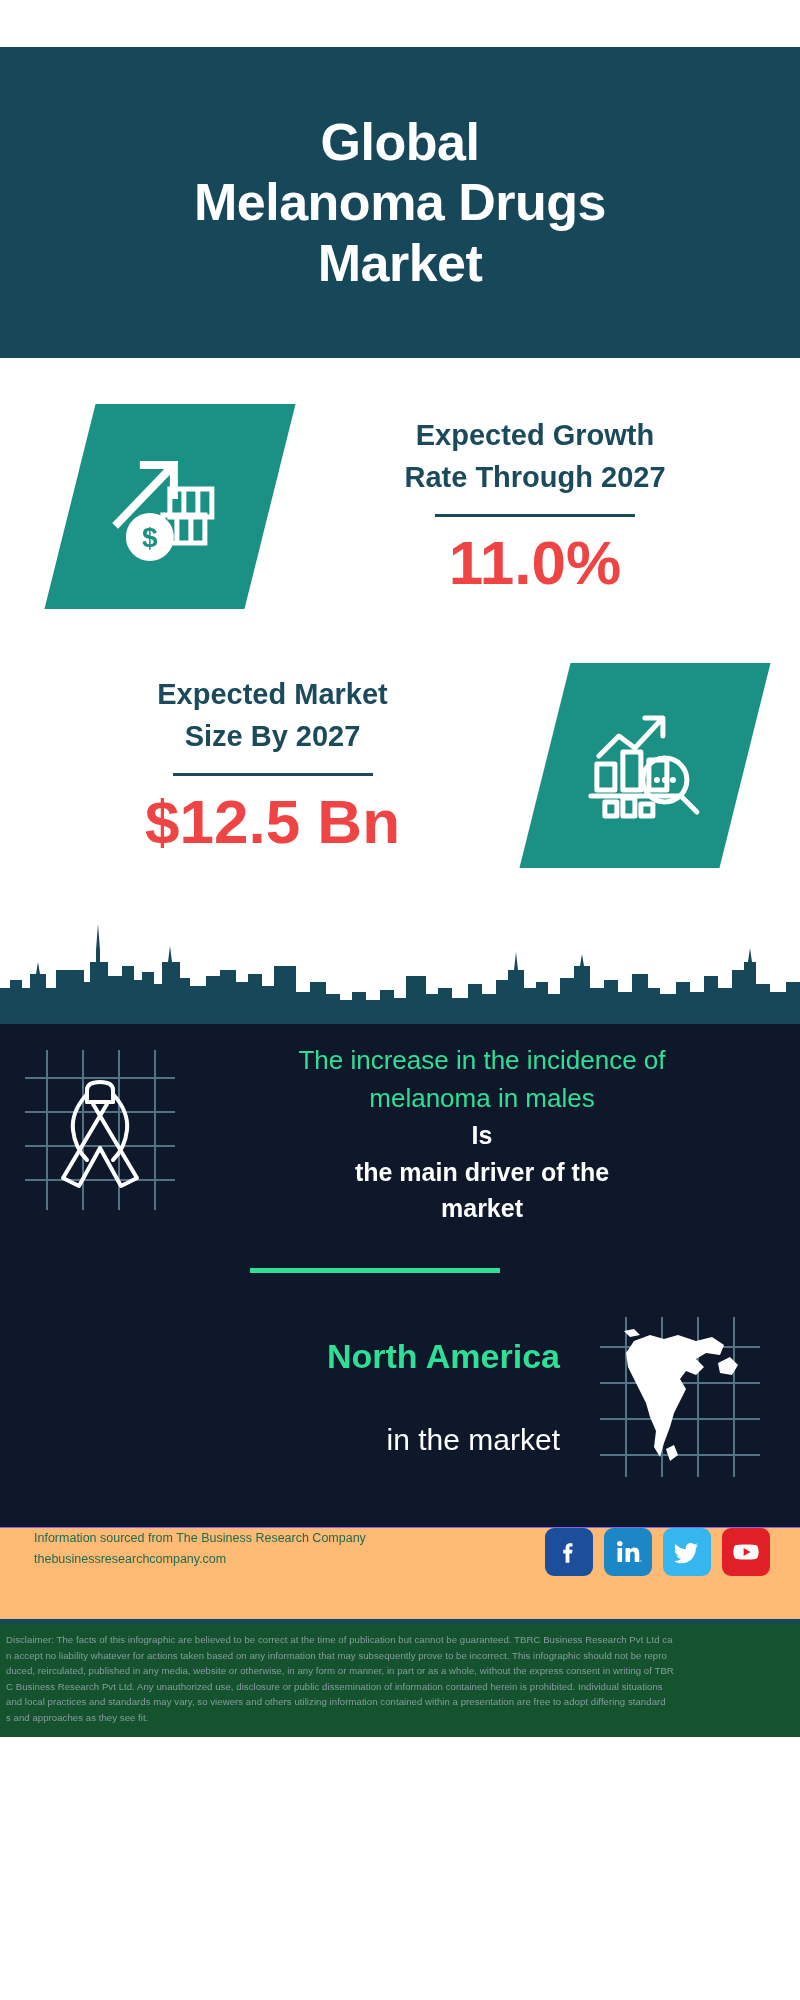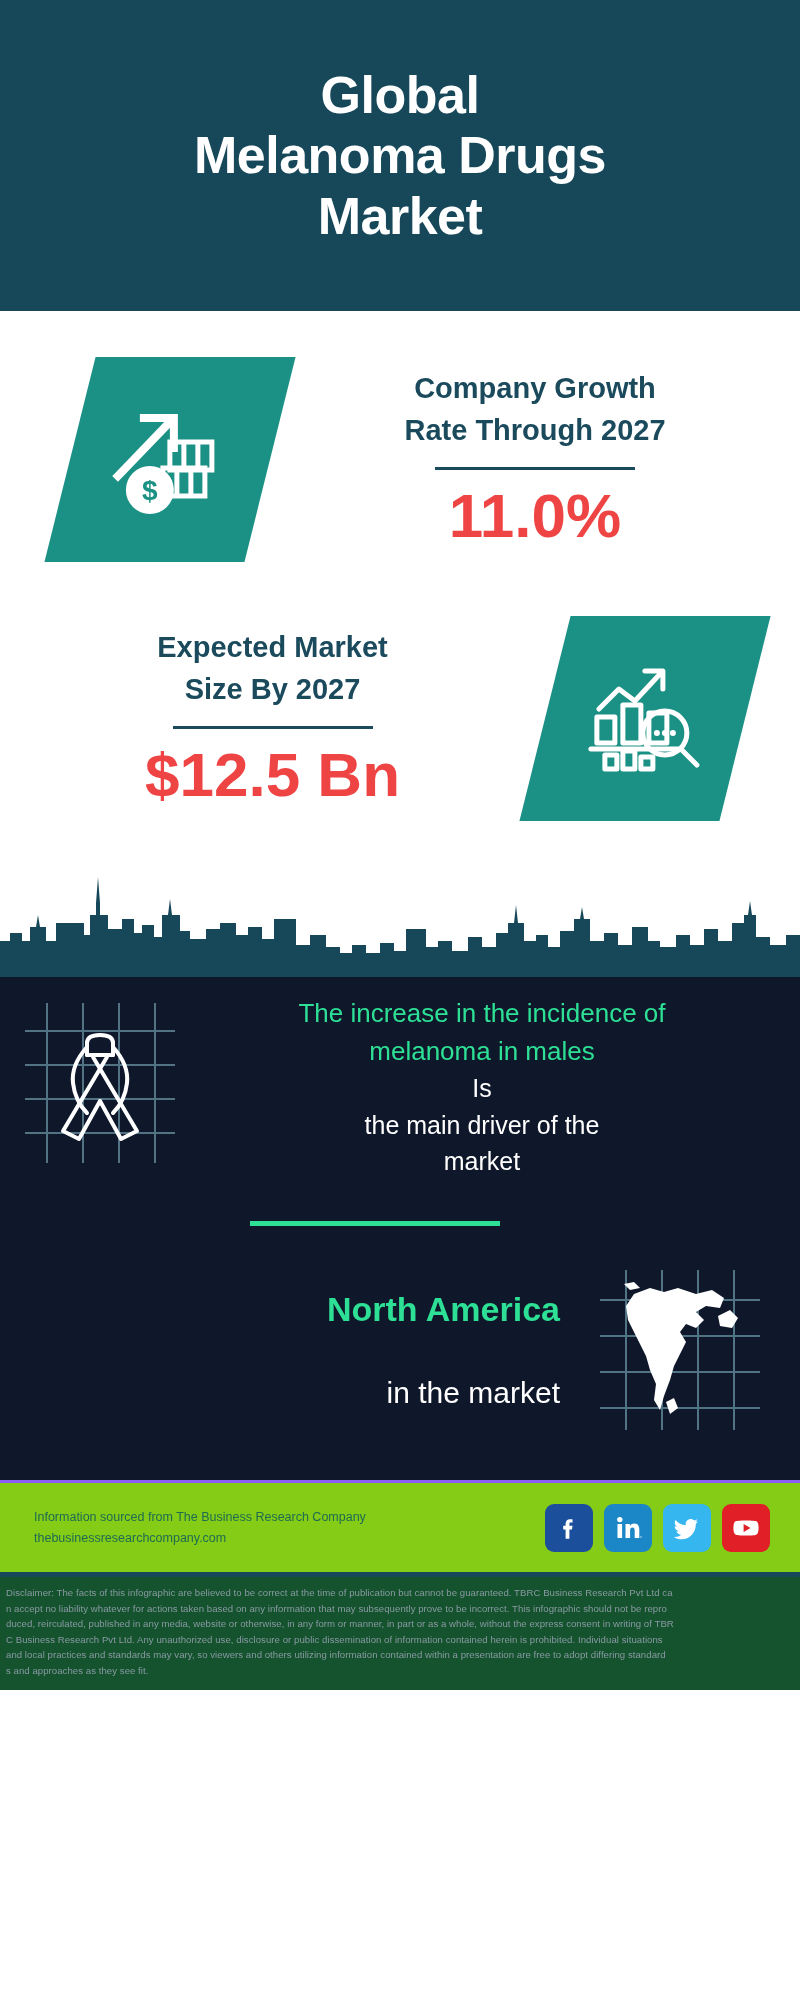--- a/index.html
+++ b/index.html
@@ -4,21 +4,21 @@
 <style>
   * { margin:0; padding:0; box-sizing:border-box; }
   html,body { width:800px; height:2000px; }
   body {
     font-family:"Liberation Sans", sans-serif;
     background:#ffffff;
     width:800px; height:2000px;
     overflow:hidden;
     position:relative;
   }
-  .page { width:800px; height:1432px; position:relative; }
+  .page { width:800px; height:1432px; position:relative;margin-top:47px; }
 
   
   .header {
     background:#17485a;
     height:311px;
     display:flex; align-items:center; justify-content:center;
     padding:0 40px;
   }
   .header h1 {
     color:#ffffff;
@@ -83,21 +83,21 @@
   .driver-icon { flex:0 0 auto; width:200px; display:flex; justify-content:center; padding-top:8px; }
   .driver-text { flex:1 1 auto; padding-right:36px; text-align:center; }
   .driver-accent {
     color:#2de095;
     font-size:26px;
     line-height:1.45;
   }
   .driver-white {
     color:#ffffff;
     font-size:25px;
-    font-weight:normal;
+    font-weight:bold;
     line-height:1.45;
   }
 
   .green-rule {
     width:250px; height:5px;
     background:#2de095;
     margin:42px auto 44px 250px;
   }
 
   .region-row { display:flex; align-items:center; padding:0 0 40px 0; }
@@ -110,24 +110,24 @@
   }
   .region-white {
     color:#ffffff;
     font-size:30px;
     line-height:1.35;
   }
   .region-icon { flex:0 0 auto; width:240px; display:flex; justify-content:center; }
 
   
   .footer {
-    background:#84cc16;
-    border-top:3px solid #8b5cf6;
+    background:#fdba74;
+    border-top:1px solid #8b5cf6;
     height:92px;
-    display:flex; align-items:center;
+    display:flex; align-items:flex-start;
     padding:0 30px 0 34px;
   }
   .footer-text { flex:1 1 auto; }
   .footer-text div {
     color:#1f6b52;
     font-size:12.5px;
     line-height:1.65;
   }
   .socials { display:flex; gap:11px; flex:0 0 auto; }
   .soc {
@@ -185,21 +185,21 @@
             <rect x="55" y="70" width="42" height="28"></rect>
             <line x1="69" y1="70" x2="69" y2="98"></line>
             <line x1="83" y1="70" x2="83" y2="98"></line>
           </g>
           <circle cx="42" cy="92" r="24" fill="#ffffff"></circle>
           <text x="42" y="102" font-size="28" font-weight="bold" text-anchor="middle" fill="#1a9184" font-family="Liberation Sans, sans-serif">$</text>
         </svg>
       </div>
       <div class="stat-text">
         <div class="stat-title">
-          <span>Company Growth</span><br>
+          <span>Expected Growth</span><br>
           <span>Rate Through 2027</span>
         </div>
         <div class="stat-rule"></div>
         <div class="stat-value">11.0%</div>
       </div>
     </div>
 
     <div class="stat-row block-2">
       <div class="stat-text">
         <div class="stat-title">

